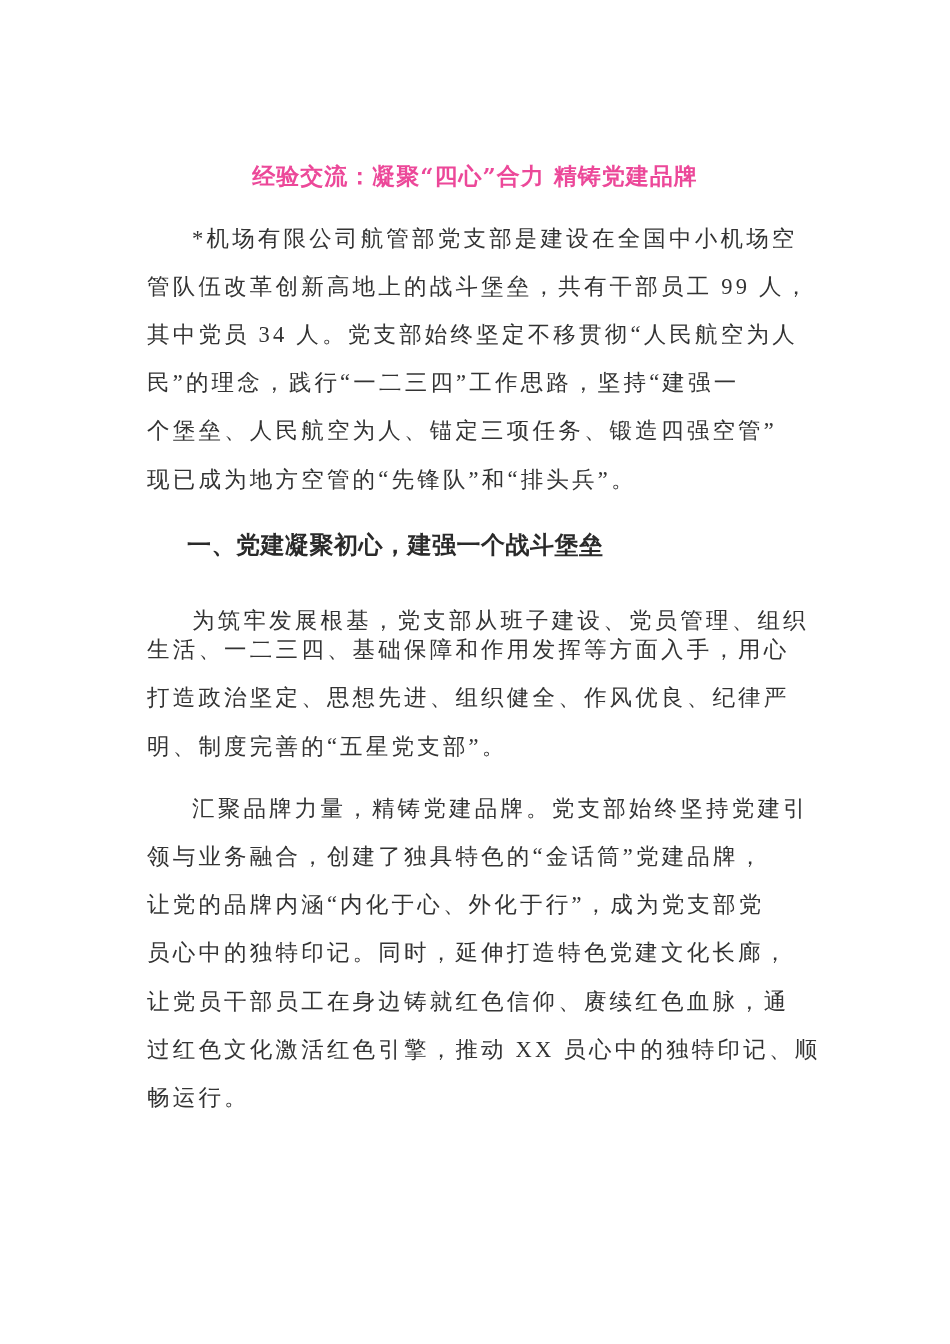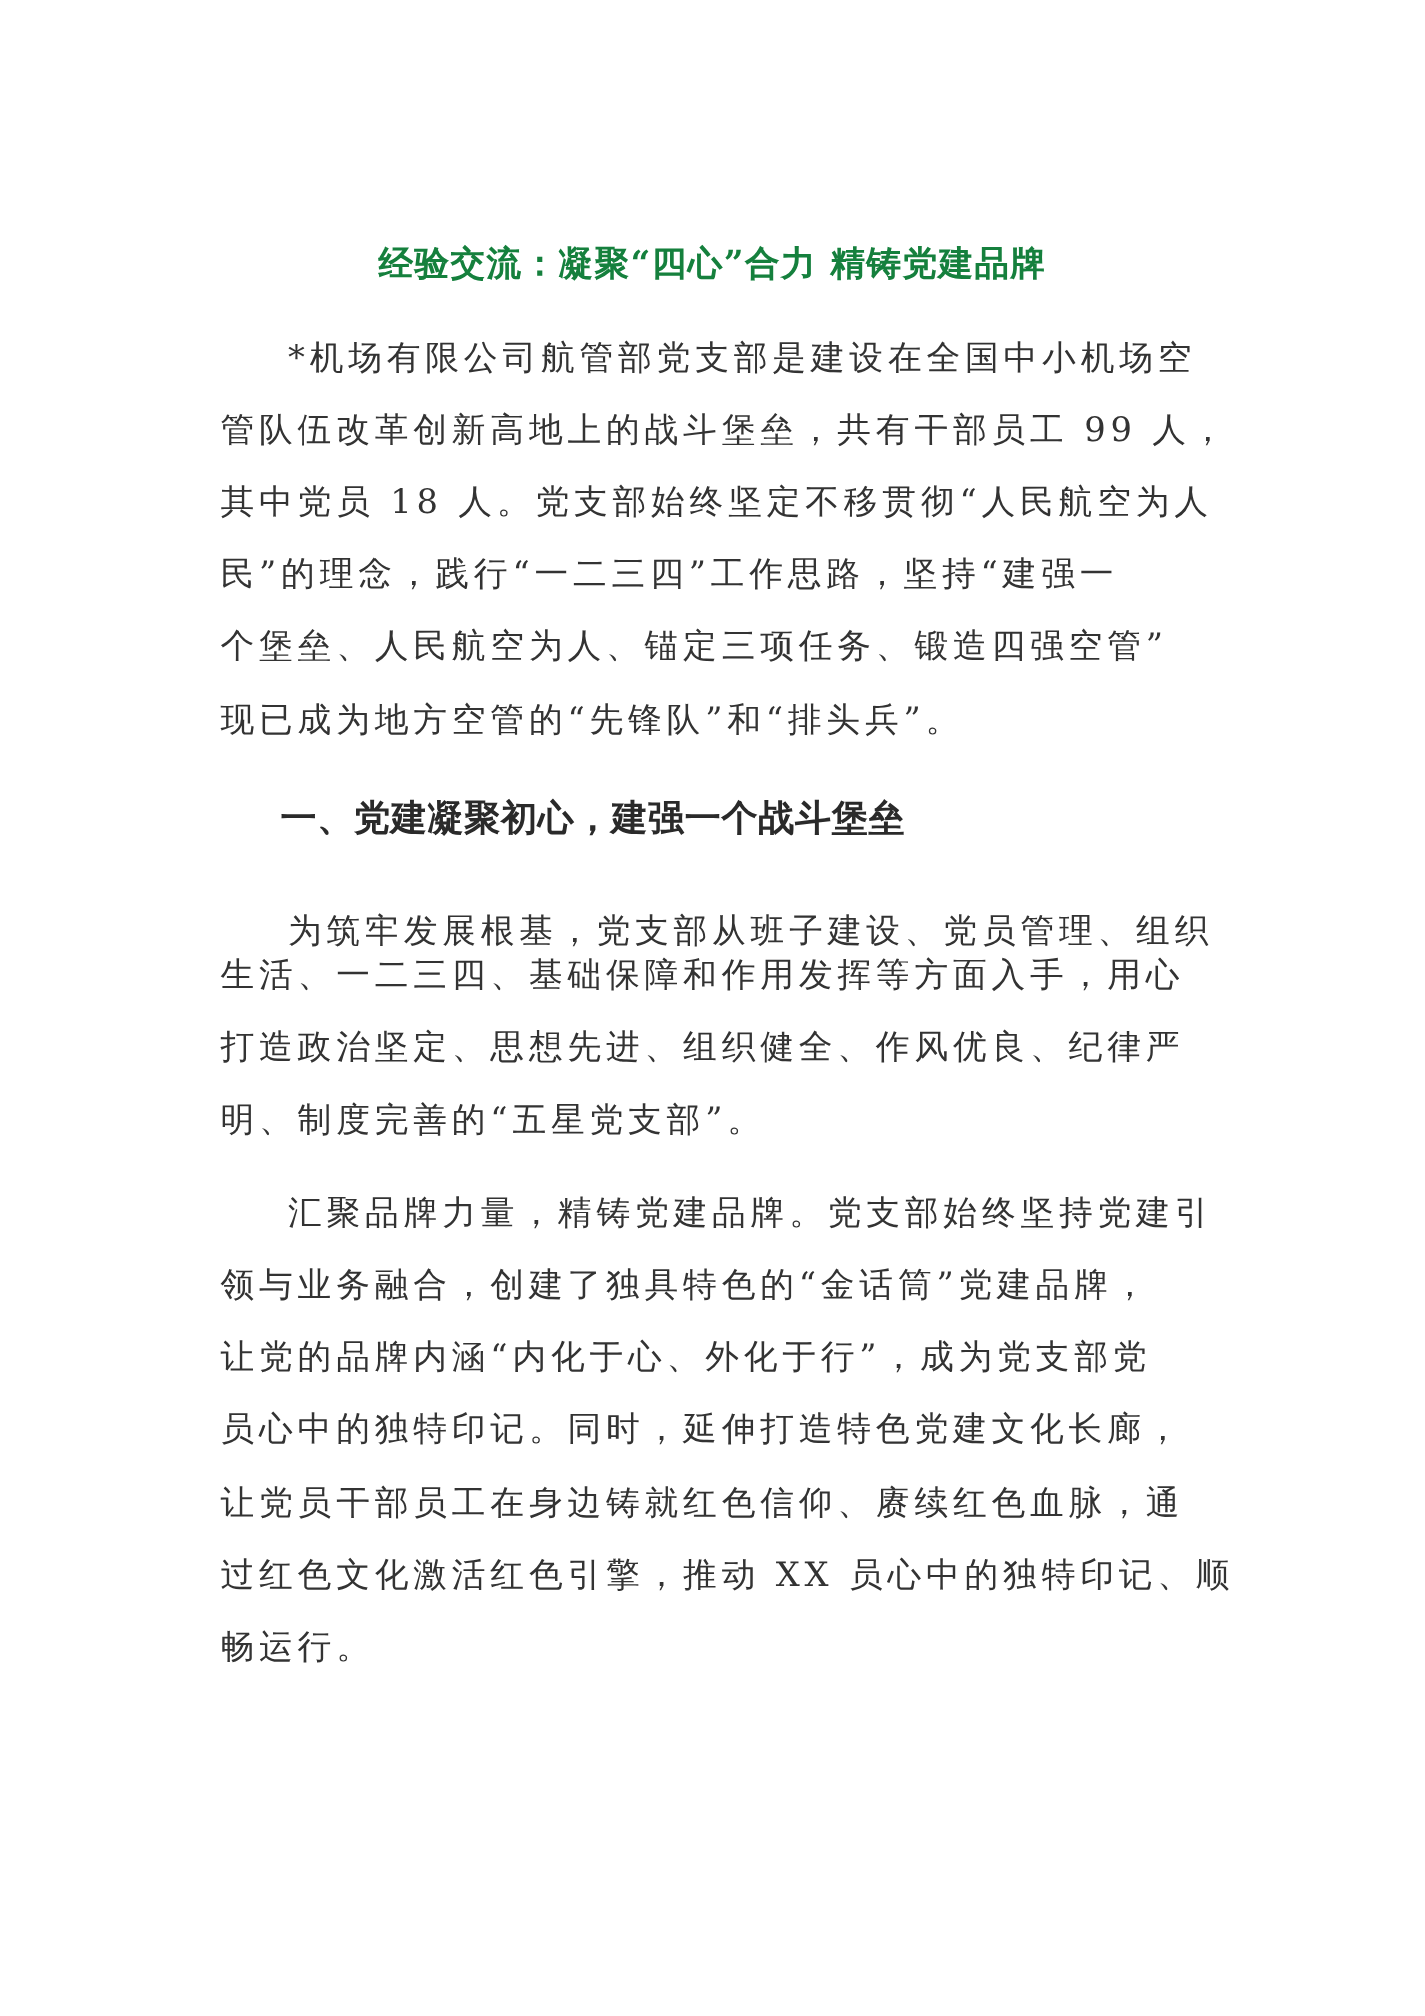--- a/index.html
+++ b/index.html
@@ -25,34 +25,35 @@
   }
   .title {
     position: absolute;
     left: 0;
     width: 950px;
     top: 158px;
     text-align: center;
     font-size: 23px;
     font-weight: bold;
     letter-spacing: 1px;
-    color: #15803d;
+    color: #ec4899;
     line-height: 36px;
     white-space: nowrap;
   }
   .line {
     position: absolute;
     left: 147px;
     width: 660px;
     font-size: 22.5px;
     line-height: 36px;
     letter-spacing: 3.2px;
     white-space: nowrap;
     color: #333333;
     text-align: justify;
+    font-family: Liberation Serif, serif;
   }
   .line.indent { left: 192px; width: 615px; }
   .heading {
     position: absolute;
     left: 187px;
     font-size: 24px;
     line-height: 36px;
     font-weight: bold;
     letter-spacing: 0.5px;
     white-space: nowrap;
@@ -62,21 +63,21 @@
 </head>
 <body>
 
 <div class="page">
 
   <div class="title">经验交流：凝聚“四心”合力 精铸党建品牌</div>
 
   <div>
     <div class="line indent" style="top:221px;">*机场有限公司航管部党支部是建设在全国中小机场空</div>
     <div class="line" style="top:269px;">管队伍改革创新高地上的战斗堡垒，共有干部员工 99 人，</div>
-    <div class="line" style="top:317px;">其中党员 18 人。党支部始终坚定不移贯彻“人民航空为人</div>
+    <div class="line" style="top:317px;">其中党员 34 人。党支部始终坚定不移贯彻“人民航空为人</div>
     <div class="line" style="top:365px;">民”的理念，践行“一二三四”工作思路，坚持“建强一</div>
     <div class="line" style="top:413px;">个堡垒、人民航空为人、锚定三项任务、锻造四强空管”</div>
     <div class="line" style="top:462px;">现已成为地方空管的“先锋队”和“排头兵”。</div>
   </div>
 
   <div class="heading" style="top:527px;">一、党建凝聚初心，建强一个战斗堡垒</div>
 
   <div>
     <div class="line indent" style="top:584px;margin-top:19px;">为筑牢发展根基，党支部从班子建设、党员管理、组织</div>
     <div class="line" style="top:632px;">生活、一二三四、基础保障和作用发挥等方面入手，用心</div>

